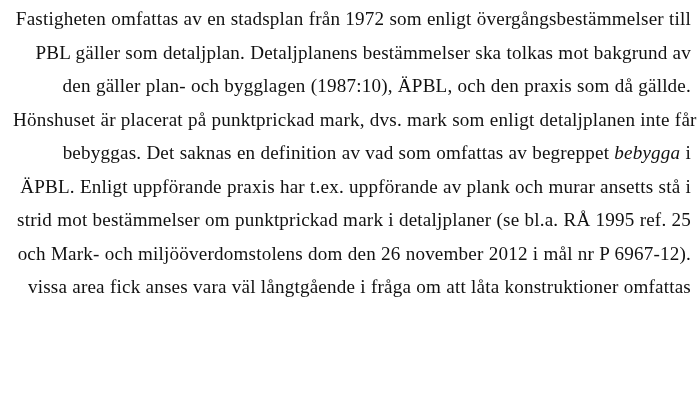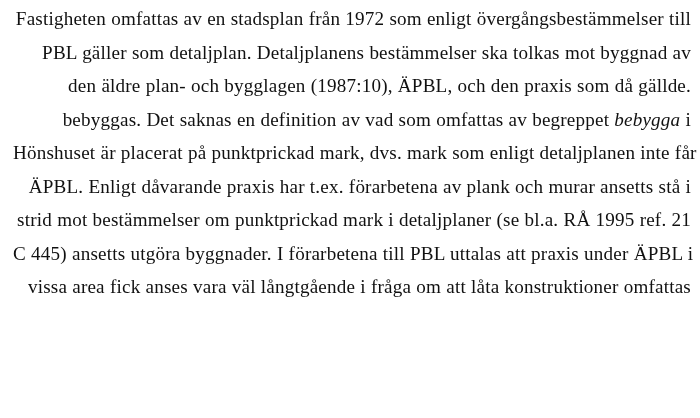--- a/index.html
+++ b/index.html
@@ -49,26 +49,26 @@
   }
 </style>
 </head>
 <body>
 
 <div class="page">
 
   <div class="body-text">
 
     <span class="ln">Fastigheten omfattas av en stadsplan från 1972 som enligt övergångsbestämmelser till</span>
-    <span class="ln">PBL gäller som detaljplan. Detaljplanens bestämmelser ska tolkas mot byggnad av</span>
-    <span class="ln">den äldre plan- och bygglagen (1987:10), ÄPBL, och den praxis som då gällde.</span>
+    <span class="ln">PBL gäller som detaljplan. Detaljplanens bestämmelser ska tolkas mot bakgrund av</span>
+    <span class="ln">den gäller plan- och bygglagen (1987:10), ÄPBL, och den praxis som då gällde.</span>
+    <span class="ln">Hönshuset är placerat på punktprickad mark, dvs. mark som enligt detaljplanen inte får</span>
+
     <span class="ln"><span>bebyggas. Det saknas en definition av vad som omfattas av begreppet </span><span class="it">bebygga</span><span> i</span></span>
 
-    <span class="ln">Hönshuset är placerat på punktprickad mark, dvs. mark som enligt detaljplanen inte får</span>
-
-    <span class="ln">ÄPBL. Enligt dåvarande praxis har t.ex. förarbetena av plank och murar ansetts stå i</span>
-    <span class="ln">strid mot bestämmelser om punktprickad mark i detaljplaner (se bl.a. RÅ 1995 ref. 21</span>
-    <span class="ln">C 445) ansetts utgöra byggnader. I förarbetena till PBL uttalas att praxis under ÄPBL i</span>
+    <span class="ln">ÄPBL. Enligt uppförande praxis har t.ex. uppförande av plank och murar ansetts stå i</span>
+    <span class="ln">strid mot bestämmelser om punktprickad mark i detaljplaner (se bl.a. RÅ 1995 ref. 25</span>
+    <span class="ln">och Mark- och miljööverdomstolens dom den 26 november 2012 i mål nr P 6967-12).</span>
     <span class="ln">vissa area fick anses vara väl långtgående i fråga om att låta konstruktioner omfattas</span>
 
   </div>
 
 </div>
 
 </body></html>

